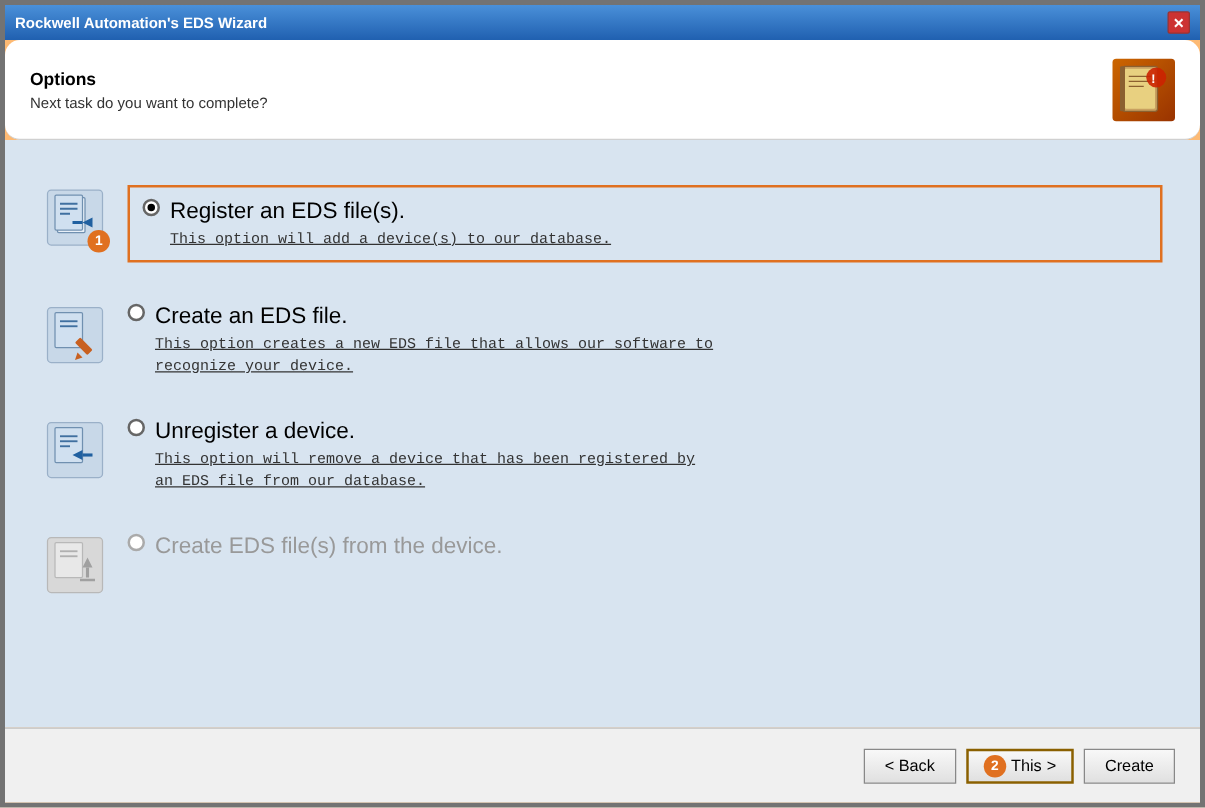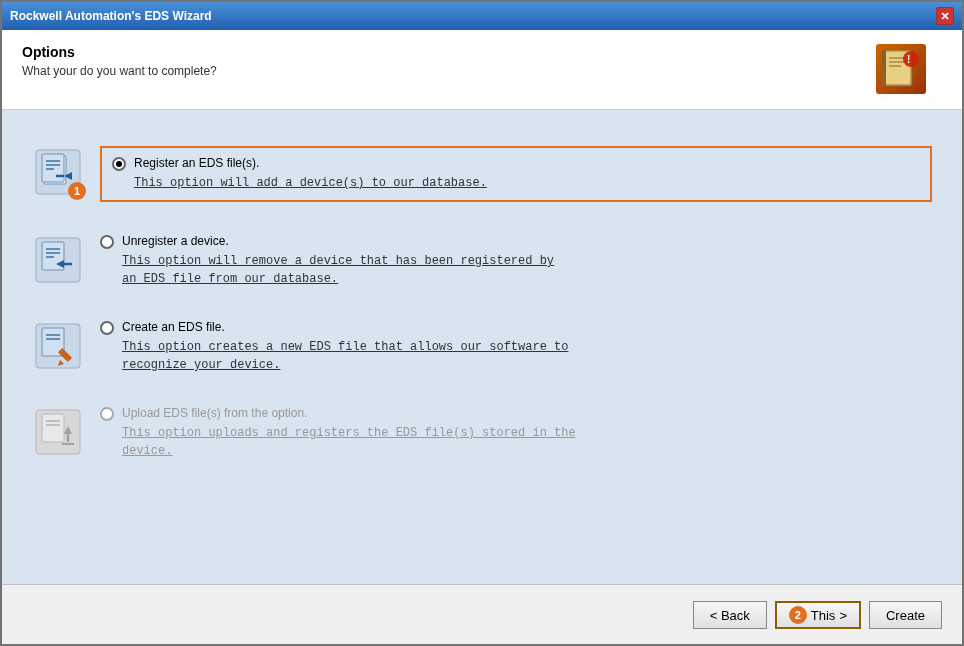--- a/index.html
+++ b/index.html
@@ -11,21 +11,21 @@
       align-items: center;
       justify-content: center;
       width: 964px;
       height: 646px;
       overflow: hidden;
     }
     .window {
       width: 964px;
       height: 646px;
       background: #fdba74;
-      border: 2px solid #737373;
+      border: 4px solid #737373;
       display: flex;
       flex-direction: column;
     }
     .title-bar {
       background: linear-gradient(to bottom, #4a90d9, #2060b0);
       color: white;
       padding: 6px 8px;
       display: flex;
       align-items: center;
       justify-content: space-between;
@@ -45,25 +45,27 @@
       color: white;
       display: flex;
       align-items: center;
       justify-content: center;
       font-size: 11px;
       font-weight: bold;
       cursor: pointer;
     }
     .header-section {
       background: white;
-      padding: 14px 36px 14px 20px;
+      padding: 14px 20px 14px 20px;
       border-bottom: 1px solid #d0d0d0;
       display: flex;
+      align-items: center;
       justify-content: space-between;
       min-height: 80px;
+      border-radius: 12px;
     }
     .header-text h2 {
       font-size: 14px;
       font-weight: bold;
       color: #000;
       margin-bottom: 4px;
     }
     .header-text p {
       font-size: 12px;
       color: #333;
@@ -147,21 +149,21 @@
       width: 6px;
       height: 6px;
       background: #000;
       border-radius: 50%;
     }
     .radio-btn.disabled {
       border-color: #aaa;
       cursor: not-allowed;
     }
     .option-title {
-      font-size: 12px;
+      font-size: 18px;
       font-weight: normal;
       color: #000;
     }
     .option-title.disabled {
       color: #999;
     }
     .option-description {
       font-size: 12px;
       color: #333;
       margin-top: 3px;
@@ -176,21 +178,21 @@
     .selected-box {
       border: 2px solid #e07020;
       padding: 8px 10px;
       background: transparent;
     }
     .footer-bar {
       height: 60px;
       background: #f0f0f0;
       border-top: 1px solid #c0c0c0;
       display: flex;
-      align-items: flex-start;
+      align-items: center;
       justify-content: flex-end;
       padding: 16px 20px;
       gap: 8px;
     }
     .btn {
       height: 28px;
       padding: 0 16px;
       font-size: 13px;
       border: 1px solid #888;
       background: linear-gradient(to bottom, #f8f8f8, #e0e0e0);
@@ -230,21 +232,21 @@
 <div class="window">
 
   <div class="title-bar">
     <span class="title-bar-text">Rockwell Automation's EDS Wizard</span>
     <div class="title-bar-close">✕</div>
   </div>
 
   <div class="header-section">
     <div class="header-text">
       <h2>Options</h2>
-      <p>What your do you want to complete?</p>
+      <p>Next task do you want to complete?</p>
     </div>
 
     <div class="header-icon-inner">
       <svg class="wizard-icon-svg" viewBox="0 0 50 50">
 
         <rect x="8" y="6" width="28" height="36" rx="2" fill="#c8a060" stroke="#8b6030" stroke-width="1"></rect>
         <rect x="10" y="8" width="24" height="32" rx="1" fill="#e8d080"></rect>
         <line x1="13" y1="14" x2="31" y2="14" stroke="#8b6030" stroke-width="1"></line>
         <line x1="13" y1="18" x2="31" y2="18" stroke="#8b6030" stroke-width="1"></line>
         <line x1="13" y1="22" x2="25" y2="22" stroke="#8b6030" stroke-width="1"></line>
@@ -283,75 +285,74 @@
       </div>
     </div>
 
     <div class="option-row">
       <div class="option-icon-container">
         <svg width="48" height="48" viewBox="0 0 48 48">
           <rect x="2" y="2" width="44" height="44" rx="3" fill="#c8d8e8" stroke="#9ab0c8" stroke-width="1"></rect>
           <rect x="8" y="6" width="22" height="28" rx="1" fill="#d0e0f0" stroke="#7090b0" stroke-width="1"></rect>
           <line x1="12" y1="13" x2="26" y2="13" stroke="#4070a0" stroke-width="1.5"></line>
           <line x1="12" y1="17" x2="26" y2="17" stroke="#4070a0" stroke-width="1.5"></line>
-          <line x1="12" y1="21" x2="20" y2="21" stroke="#4070a0" stroke-width="1.5"></line>
-
-          <polygon points="22,28 30,24 30,32" fill="#2060a0"></polygon>
-          <line x1="30" y1="28" x2="38" y2="28" stroke="#2060a0" stroke-width="2.5"></line>
+
+          <rect x="28" y="26" width="6" height="14" rx="1" fill="#c86020" transform="rotate(-45 31 33)"></rect>
+          <polygon points="26,38 24,44 30,42" fill="#c86020"></polygon>
         </svg>
       </div>
       <div class="option-content">
         <div class="option-label">
           <div class="radio-btn"></div>
-          <span class="option-title">Unregister a device.</span>
+          <span class="option-title">Create an EDS file.</span>
         </div>
-        <div class="option-description">This option will remove a device that has been registered by<br>an EDS file from our database.</div>
+        <div class="option-description">This option creates a new EDS file that allows our software to<br>recognize your device.</div>
       </div>
     </div>
 
     <div class="option-row">
       <div class="option-icon-container">
         <svg width="48" height="48" viewBox="0 0 48 48">
           <rect x="2" y="2" width="44" height="44" rx="3" fill="#c8d8e8" stroke="#9ab0c8" stroke-width="1"></rect>
           <rect x="8" y="6" width="22" height="28" rx="1" fill="#d0e0f0" stroke="#7090b0" stroke-width="1"></rect>
           <line x1="12" y1="13" x2="26" y2="13" stroke="#4070a0" stroke-width="1.5"></line>
           <line x1="12" y1="17" x2="26" y2="17" stroke="#4070a0" stroke-width="1.5"></line>
-
-          <rect x="28" y="26" width="6" height="14" rx="1" fill="#c86020" transform="rotate(-45 31 33)"></rect>
-          <polygon points="26,38 24,44 30,42" fill="#c86020"></polygon>
+          <line x1="12" y1="21" x2="20" y2="21" stroke="#4070a0" stroke-width="1.5"></line>
+
+          <polygon points="22,28 30,24 30,32" fill="#2060a0"></polygon>
+          <line x1="30" y1="28" x2="38" y2="28" stroke="#2060a0" stroke-width="2.5"></line>
         </svg>
       </div>
       <div class="option-content">
         <div class="option-label">
           <div class="radio-btn"></div>
-          <span class="option-title">Create an EDS file.</span>
+          <span class="option-title">Unregister a device.</span>
         </div>
-        <div class="option-description">This option creates a new EDS file that allows our software to<br>recognize your device.</div>
+        <div class="option-description">This option will remove a device that has been registered by<br>an EDS file from our database.</div>
       </div>
     </div>
 
     <div class="option-row">
       <div class="option-icon-container">
         <svg width="48" height="48" viewBox="0 0 48 48">
           <rect x="2" y="2" width="44" height="44" rx="3" fill="#d8d8d8" stroke="#b8b8b8" stroke-width="1"></rect>
           <rect x="8" y="6" width="22" height="28" rx="1" fill="#e8e8e8" stroke="#b8b8b8" stroke-width="1"></rect>
           <line x1="12" y1="13" x2="26" y2="13" stroke="#b0b0b0" stroke-width="1.5"></line>
           <line x1="12" y1="17" x2="26" y2="17" stroke="#b0b0b0" stroke-width="1.5"></line>
 
           <polygon points="34,18 30,26 38,26" fill="#a0a0a0"></polygon>
           <line x1="34" y1="26" x2="34" y2="34" stroke="#a0a0a0" stroke-width="2.5"></line>
           <line x1="28" y1="36" x2="40" y2="36" stroke="#a0a0a0" stroke-width="2"></line>
         </svg>
       </div>
       <div class="option-content">
         <div class="option-label">
           <div class="radio-btn disabled"></div>
-          <span class="option-title disabled">Upload EDS file(s) from the option.</span>
+          <span class="option-title disabled">Create EDS file(s) from the device.</span>
         </div>
-        <div class="option-description disabled">This option uploads and registers the EDS file(s) stored in the<br>device.</div>
       </div>
     </div>
 
   </div>
 
   <div class="footer-bar">
     <button class="btn btn-back">&lt; Back</button>
     <button class="btn btn-next">
       <span class="next-badge">2</span>
       <span>This</span>

